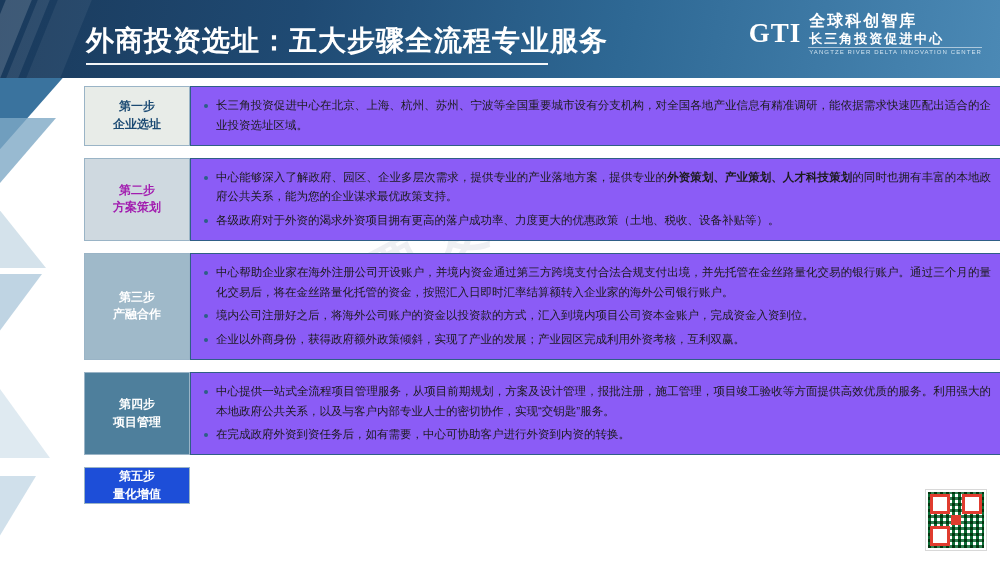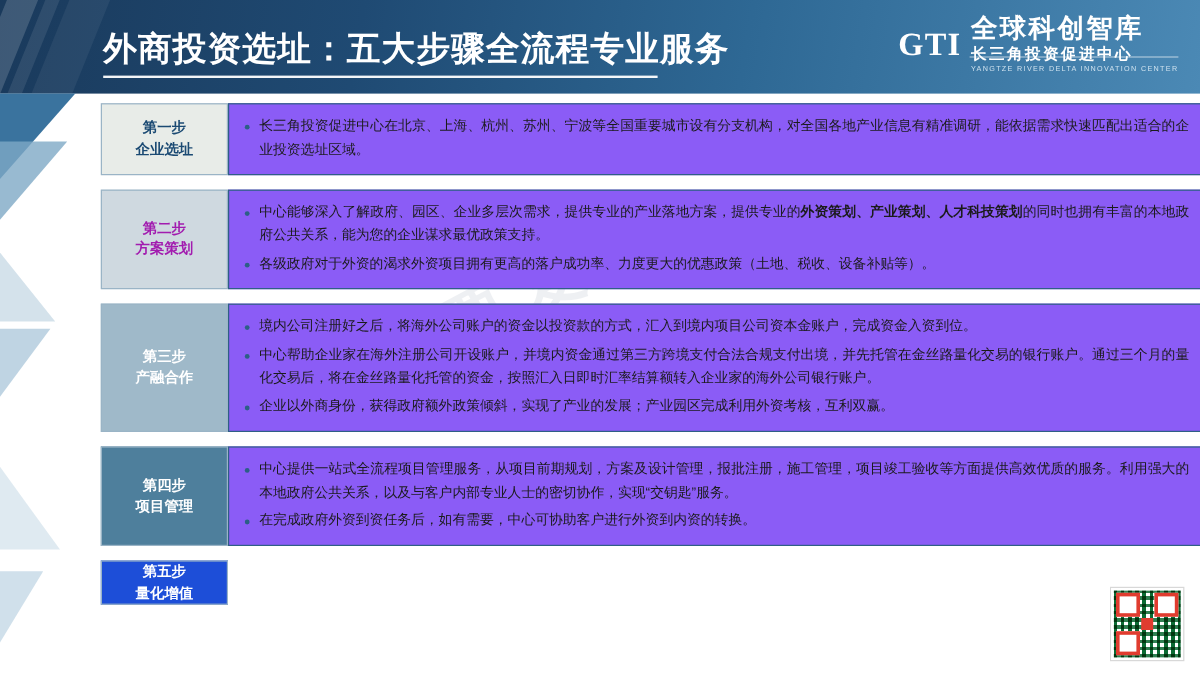--- a/index.html
+++ b/index.html
@@ -69,21 +69,21 @@
   .logo-gti {
     font-size: 27px;
     font-weight: bold;
     color: #ffffff;
     letter-spacing: 1px;
     line-height: 1;
     font-family: "Liberation Serif", serif;
   }
   .logo-text { line-height: 1.1; }
   .logo-cn {
-    font-size: 22px;
+    font-size: 16px;
     font-weight: bold;
     color: #ffffff;
     letter-spacing: 2px;
     white-space: nowrap;
   }
   .logo-cn2 {
     font-size: 13px;
     font-weight: bold;
     color: #ffffff;
     letter-spacing: 2px;
@@ -262,22 +262,22 @@
           <div class="bullet">中心能够深入了解政府、园区、企业多层次需求，提供专业的产业落地方案，提供专业的<b>外资策划、产业策划、人才科技策划</b>的同时也拥有丰富的本地政府公共关系，能为您的企业谋求最优政策支持。</div>
           <div class="bullet">各级政府对于外资的渴求外资项目拥有更高的落户成功率、力度更大的优惠政策（土地、税收、设备补贴等）。</div>
         </div>
       </div>
       <div class="row">
         <div class="step-label" style="background: rgb(159, 185, 201); color: rgb(255, 255, 255);">
           <span class="l1">第三步</span>
           <span class="l2">产融合作</span>
         </div>
         <div class="content">
+          <div class="bullet">中心帮助企业家在海外注册公司开设账户，并境内资金通过第三方跨境支付合法合规支付出境，并先托管在金丝路量化交易的银行账户。通过三个月的量化交易后，将在金丝路量化托管的资金，按照汇入日即时汇率结算额转入企业家的海外公司银行账户。</div>
           <div class="bullet">境内公司注册好之后，将海外公司账户的资金以投资款的方式，汇入到境内项目公司资本金账户，完成资金入资到位。</div>
-          <div class="bullet">中心帮助企业家在海外注册公司开设账户，并境内资金通过第三方跨境支付合法合规支付出境，并先托管在金丝路量化交易的银行账户。通过三个月的量化交易后，将在金丝路量化托管的资金，按照汇入日即时汇率结算额转入企业家的海外公司银行账户。</div>
           <div class="bullet">企业以外商身份，获得政府额外政策倾斜，实现了产业的发展；产业园区完成利用外资考核，互利双赢。</div>
         </div>
       </div>
       <div class="row">
         <div class="step-label" style="background: rgb(78, 127, 156); color: rgb(255, 255, 255);">
           <span class="l1">第四步</span>
           <span class="l2">项目管理</span>
         </div>
         <div class="content">
           <div class="bullet">中心提供一站式全流程项目管理服务，从项目前期规划，方案及设计管理，报批注册，施工管理，项目竣工验收等方面提供高效优质的服务。利用强大的本地政府公共关系，以及与客户内部专业人士的密切协作，实现“交钥匙”服务。</div>

